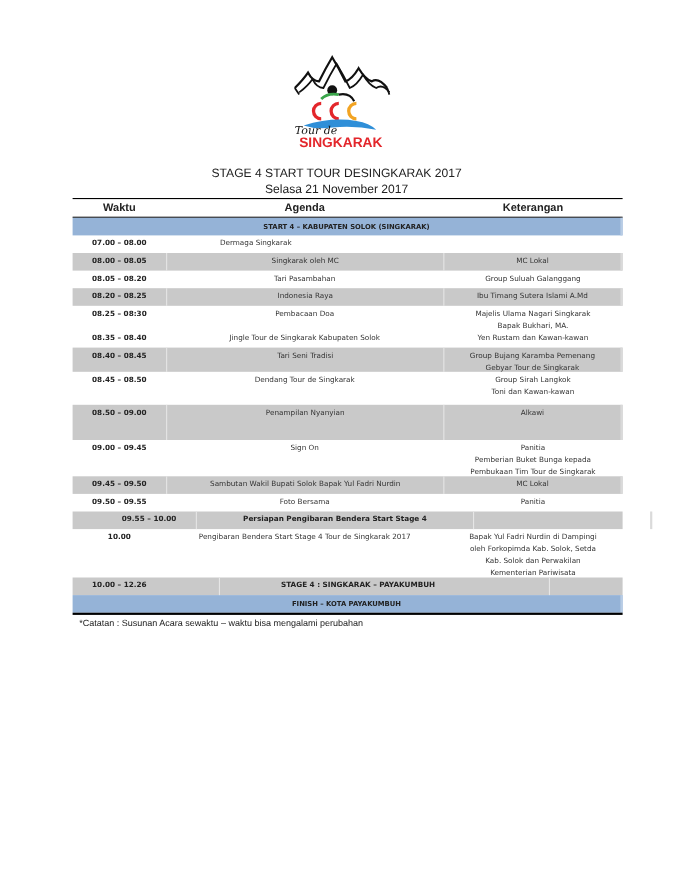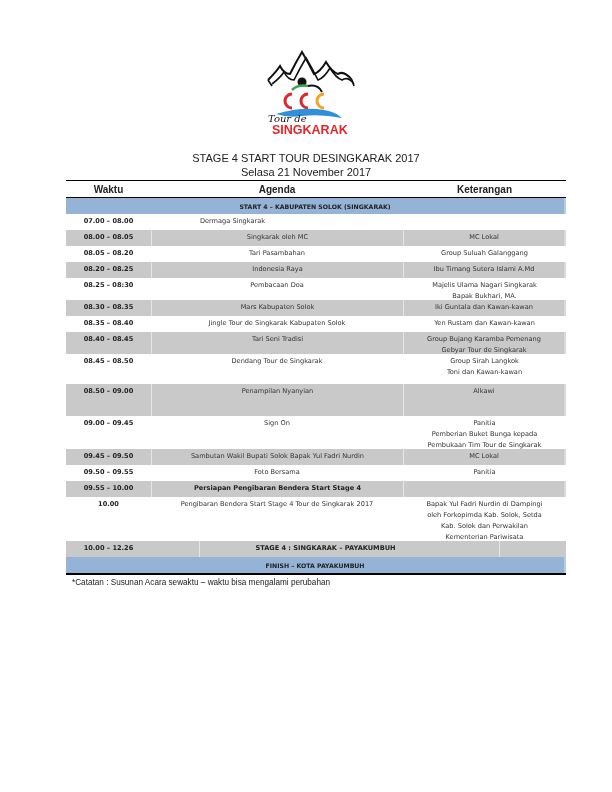--- a/index.html
+++ b/index.html
@@ -102,27 +102,20 @@
         </div>
       </div>
       <div class="row" style="height: 22px;">
         <div class="c1">08.25 – 08:30</div>
         <div class="c2">Pembacaan Doa</div>
         <div class="c3">
           <div>Majelis Ulama Nagari Singkarak</div>
           <div>Bapak Bukhari, MA.</div>
         </div>
       </div>
-      <div class="row gray" style="height: 16px;">
-        <div class="c1">08.30 – 08.35</div>
-        <div class="c2">Mars Kabupaten Solok</div>
-        <div class="c3">
-          <div>Iki Guntala dan Kawan-kawan</div>
-        </div>
-      </div>
       <div class="row" style="height: 16px;">
         <div class="c1">08.35 – 08.40</div>
         <div class="c2">Jingle Tour de Singkarak Kabupaten Solok</div>
         <div class="c3">
           <div>Yen Rustam dan Kawan-kawan</div>
         </div>
       </div>
       <div class="row gray" style="height: 22px;">
         <div class="c1">08.40 – 08.45</div>
         <div class="c2">Tari Seni Tradisi</div>
@@ -162,21 +155,21 @@
           <div>MC Lokal</div>
         </div>
       </div>
       <div class="row" style="height: 16px;">
         <div class="c1">09.50 – 09.55</div>
         <div class="c2">Foto Bersama</div>
         <div class="c3">
           <div>Panitia</div>
         </div>
       </div>
-      <div class="row gray" style="height: 16px;">
+      <div class="row gray" style="height: 16px; padding-left: 27px;">
         <div class="c1">09.55 – 10.00</div>
         <div class="c2 bold">Persiapan Pengibaran Bendera Start Stage 4</div>
         <div class="c3"></div>
       </div>
       <div class="row" style="height: 44px;">
         <div class="c1">10.00</div>
         <div class="c2">Pengibaran Bendera Start Stage 4 Tour de Singkarak 2017</div>
         <div class="c3">
           <div>Bapak Yul Fadri Nurdin di Dampingi</div>
           <div>oleh Forkopimda Kab. Solok, Setda</div>

